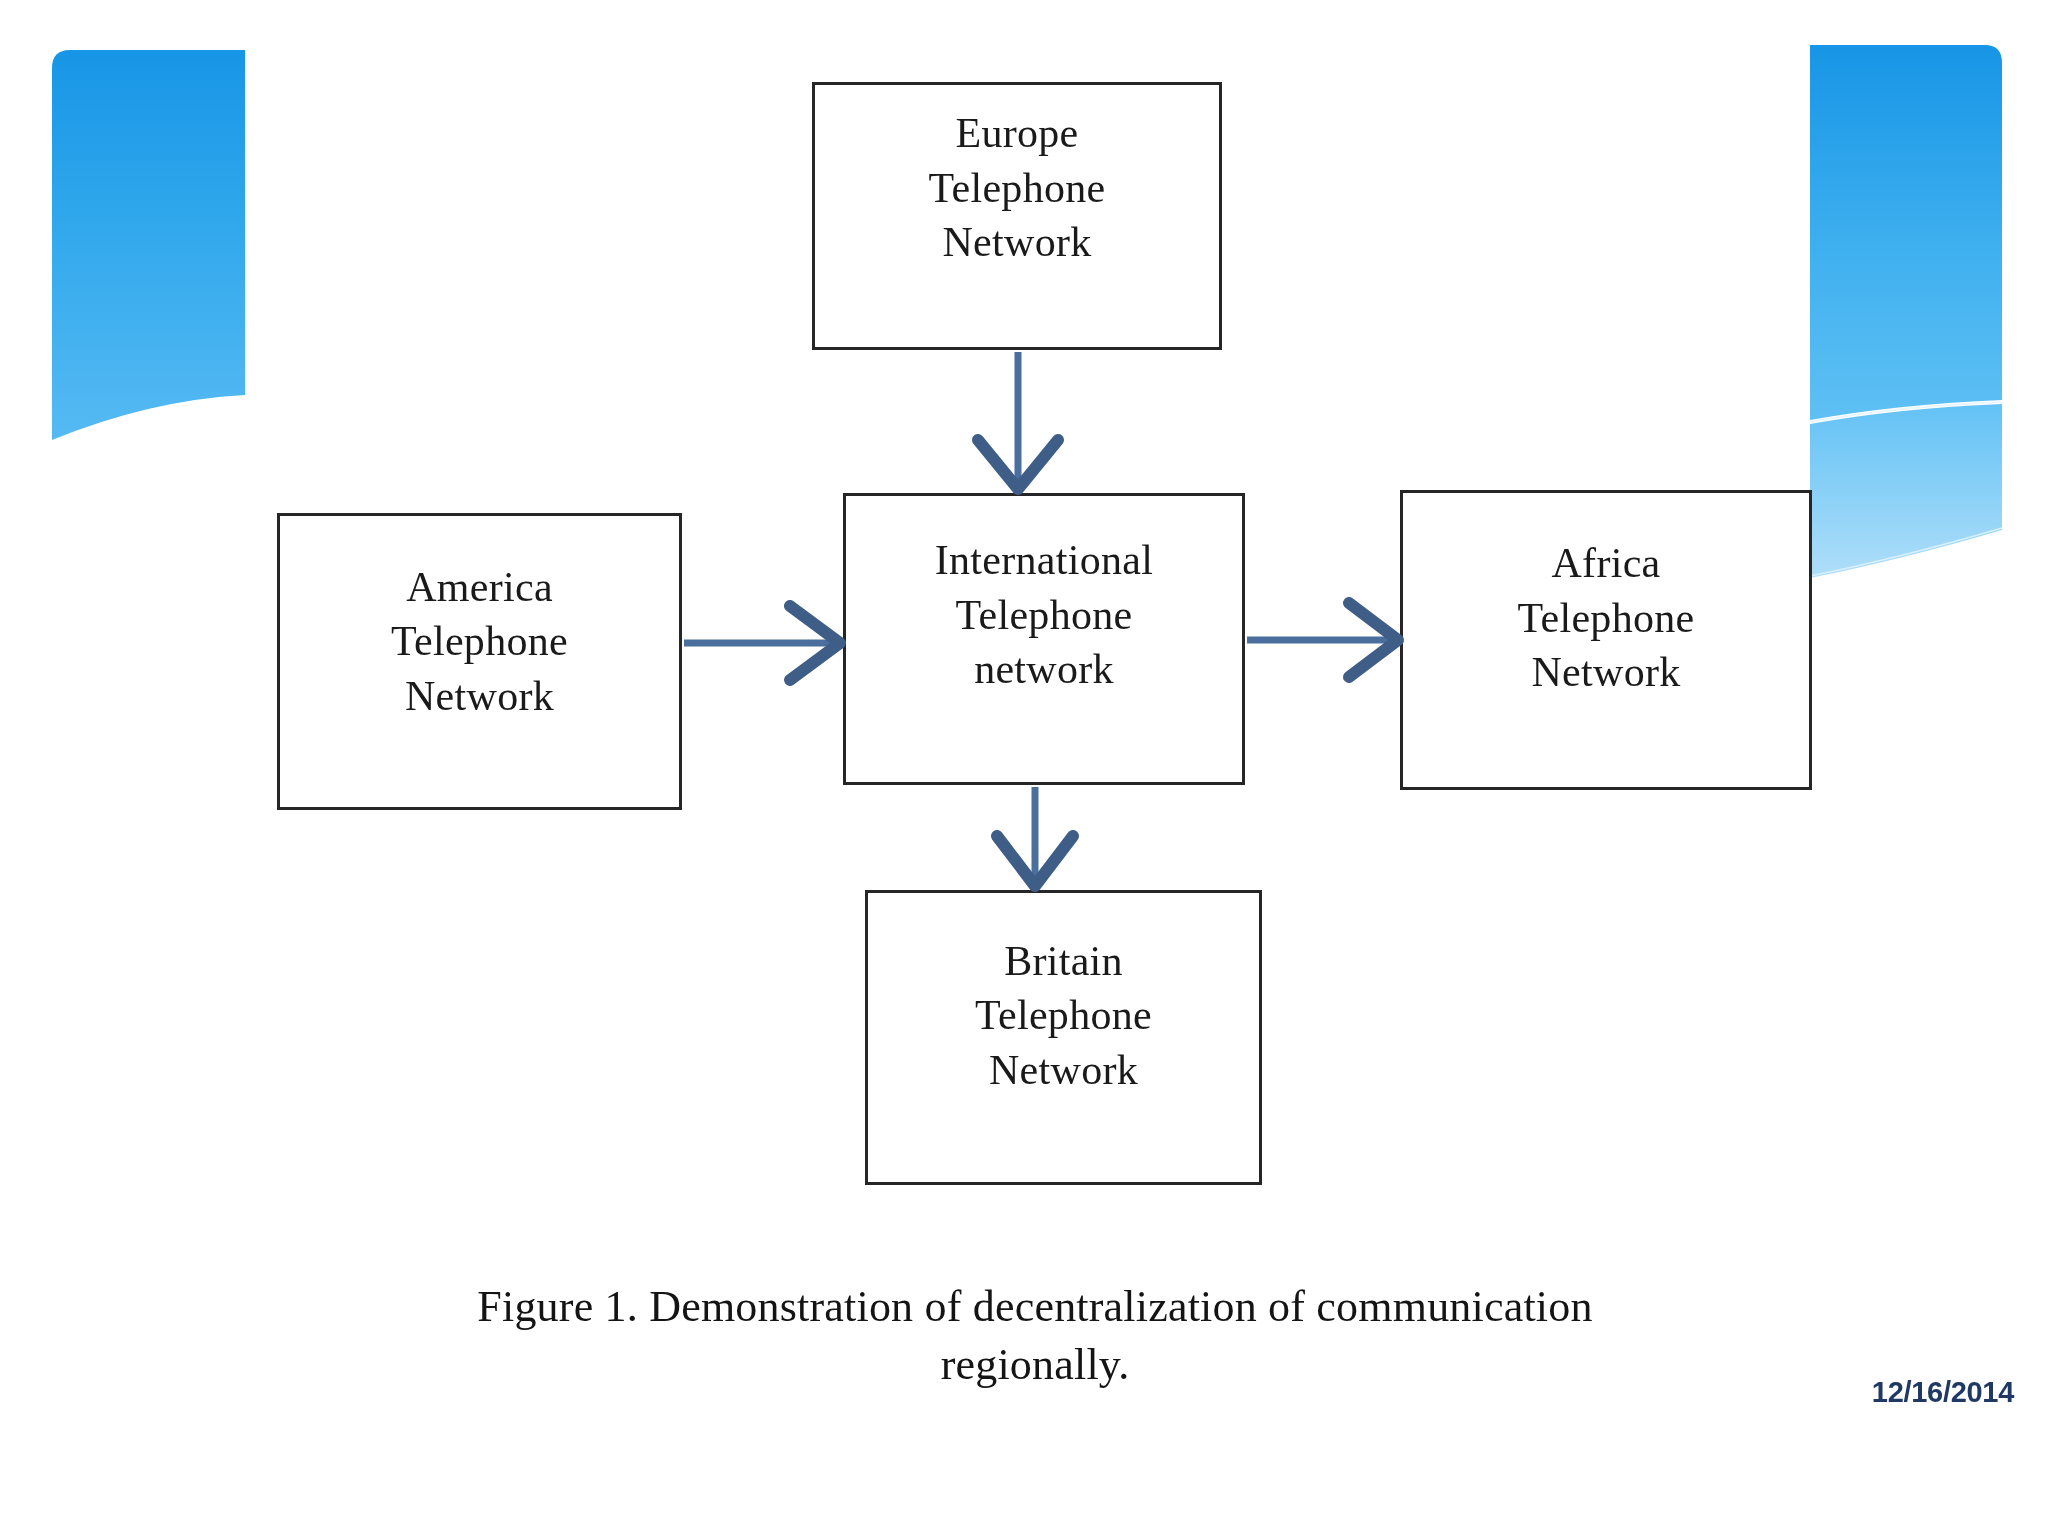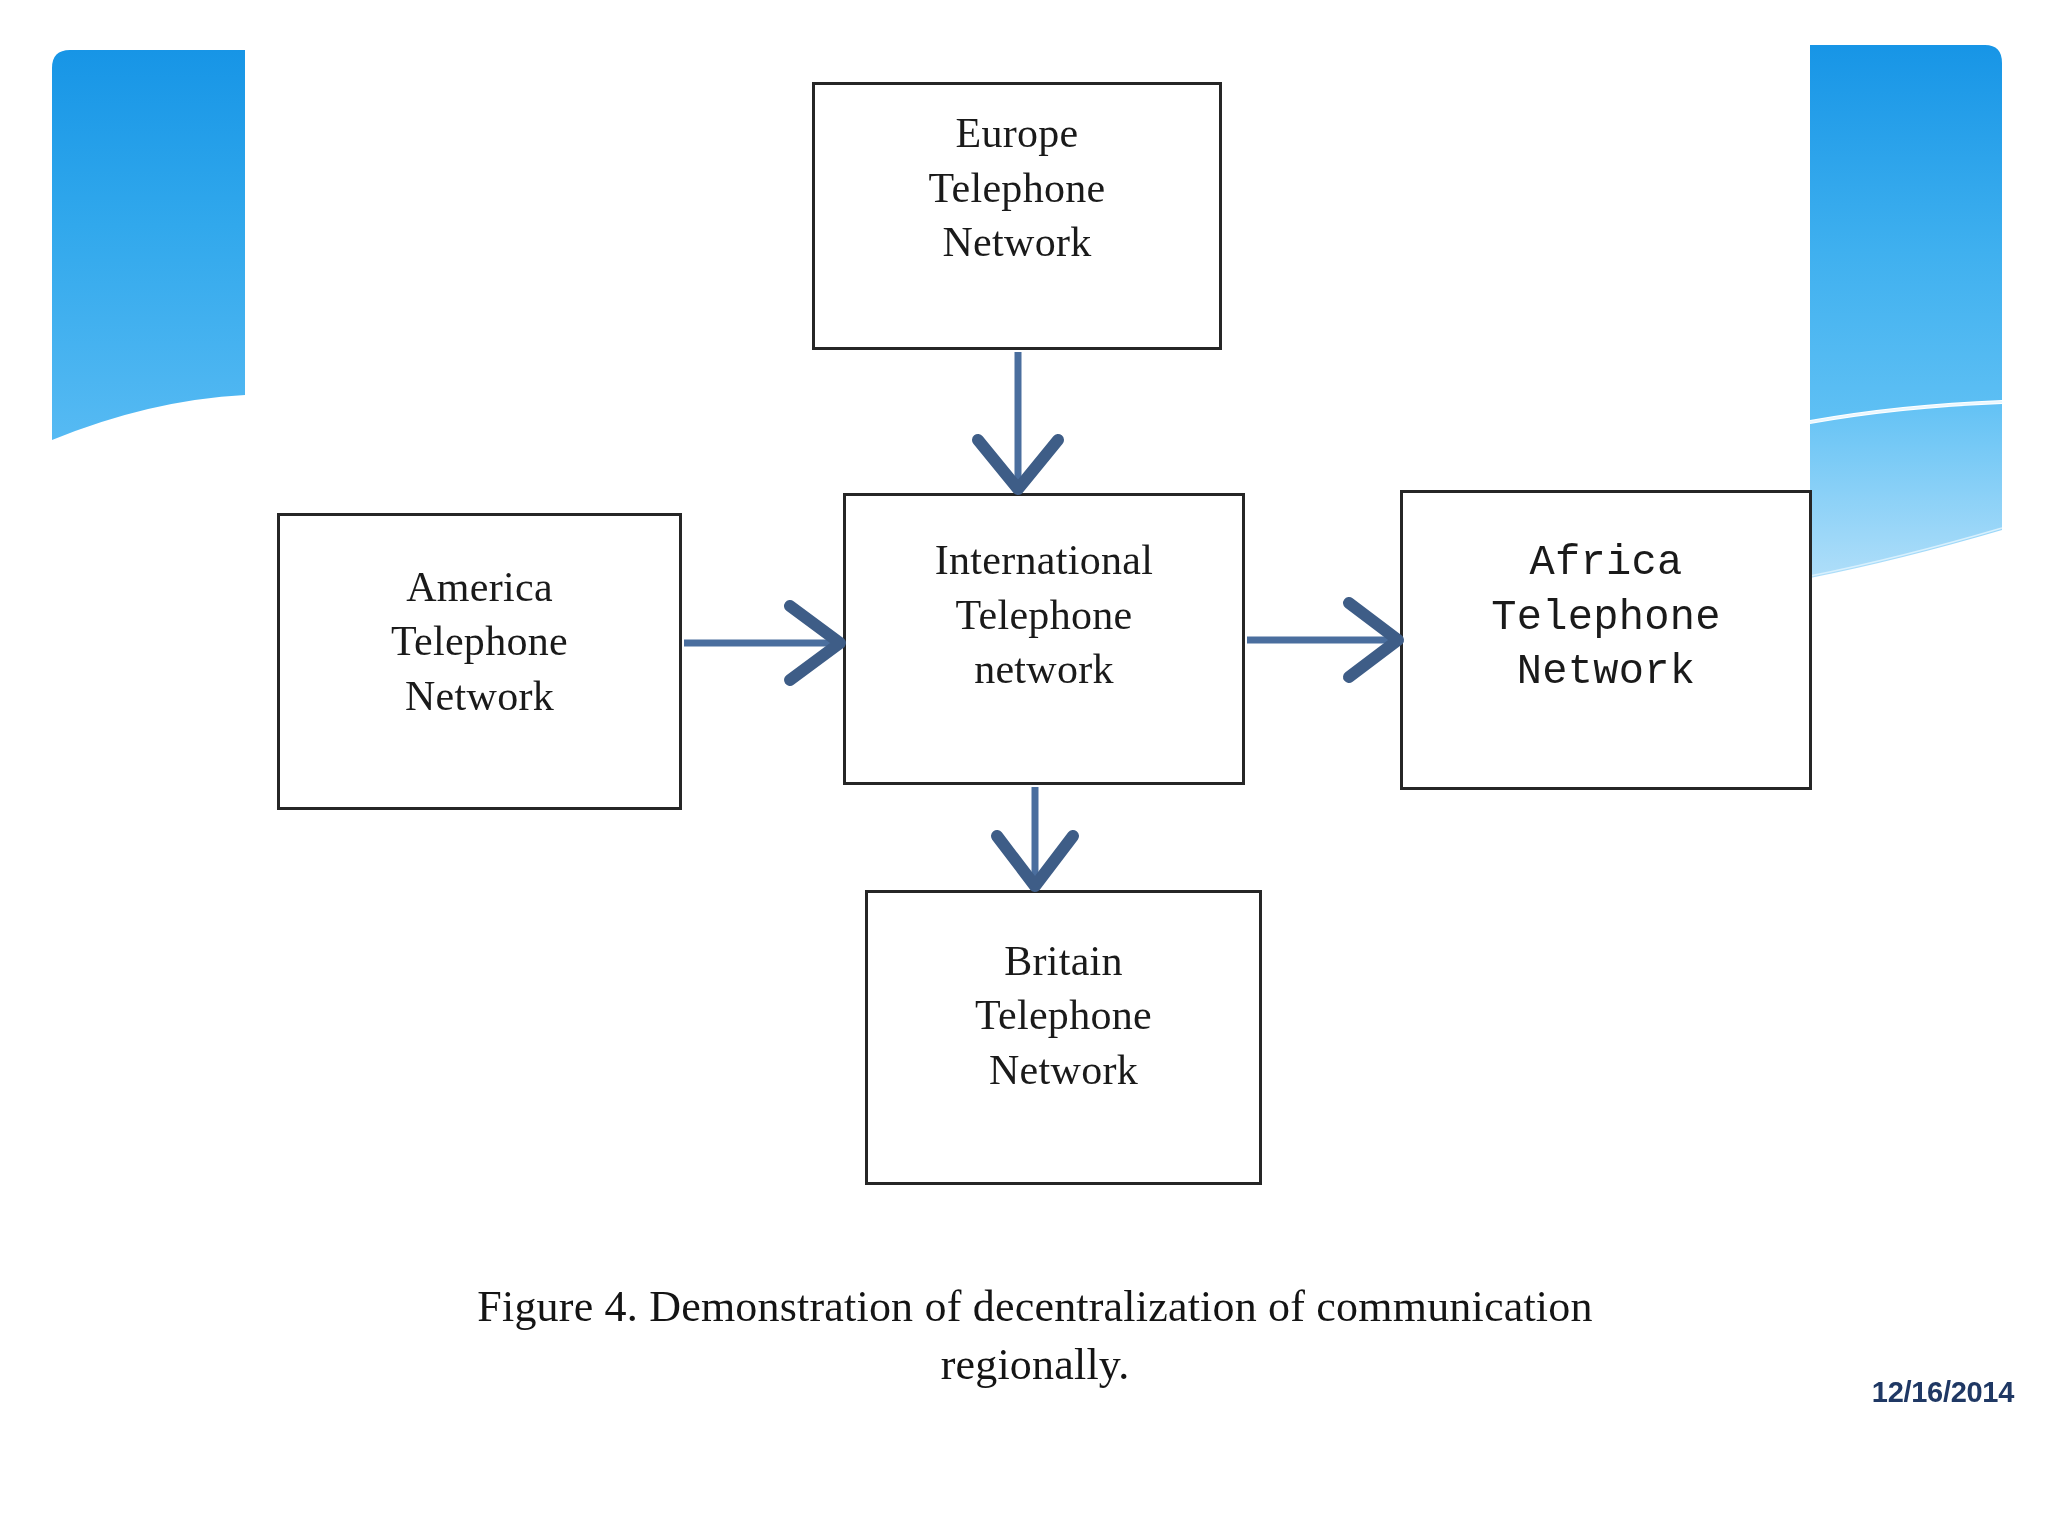--- a/index.html
+++ b/index.html
@@ -61,21 +61,21 @@
   #node-europe        { left: 812px;  top: 82px;   width: 410px; height: 268px; }
   #node-europe .node-label        { transform: translateY(-28px); }
 
   #node-america       { left: 277px;  top: 513px;  width: 405px; height: 297px; }
   #node-america .node-label       { transform: translateY(-20px); }
 
   #node-international { left: 843px;  top: 493px;  width: 402px; height: 292px; }
   #node-international .node-label { transform: translateY(-24px); }
 
   #node-africa        { left: 1400px; top: 490px;  width: 412px; height: 300px; }
-  #node-africa .node-label        { transform: translateY(-22px); font-family: Liberation Mono, monospace; }
+  #node-africa .node-label        { transform: translateY(-22px); }
 
   #node-britain       { left: 865px;  top: 890px;  width: 397px; height: 295px; }
   #node-britain .node-label       { transform: translateY(-22px); }
 
   
   #connectors {
     position: absolute;
     left: 0; top: 0;
     width: 2048px; height: 1536px;
     pointer-events: none;
@@ -211,17 +211,17 @@
 
         <g>
           <line x1="1035" y1="787" x2="1035" y2="884"></line>
           <path d="M 997 836 L 1035 886 L 1073 836" stroke-width="12" stroke-linecap="round" stroke-linejoin="round" stroke="#3E5D87"></path>
         </g>
 
       </g>
     </svg>
   </div>
 
-  <div id="caption">Figure 4. Demonstration of decentralization of communication regionally.</div>
+  <div id="caption">Figure 1. Demonstration of decentralization of communication regionally.</div>
 
   <div id="footer-date">12/16/2014</div>
 
 </div>
 
 </body></html>

